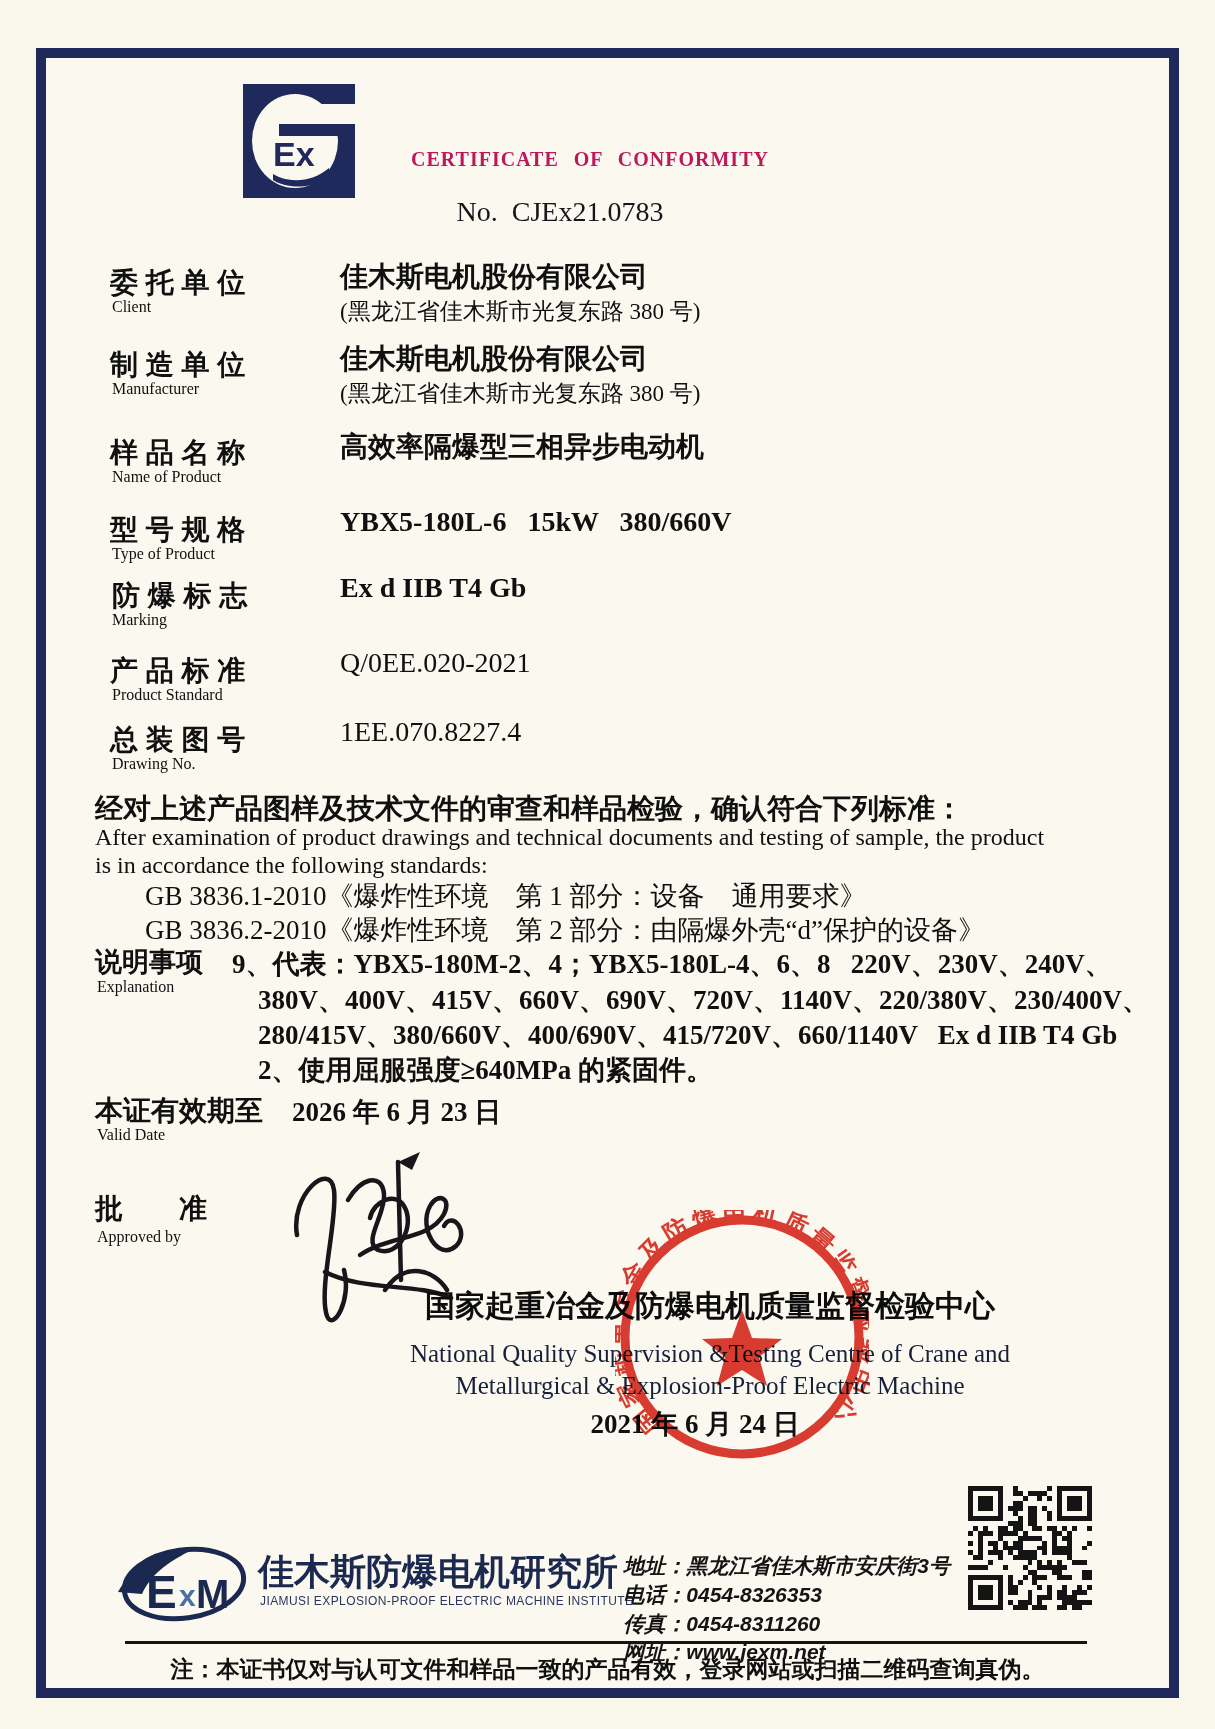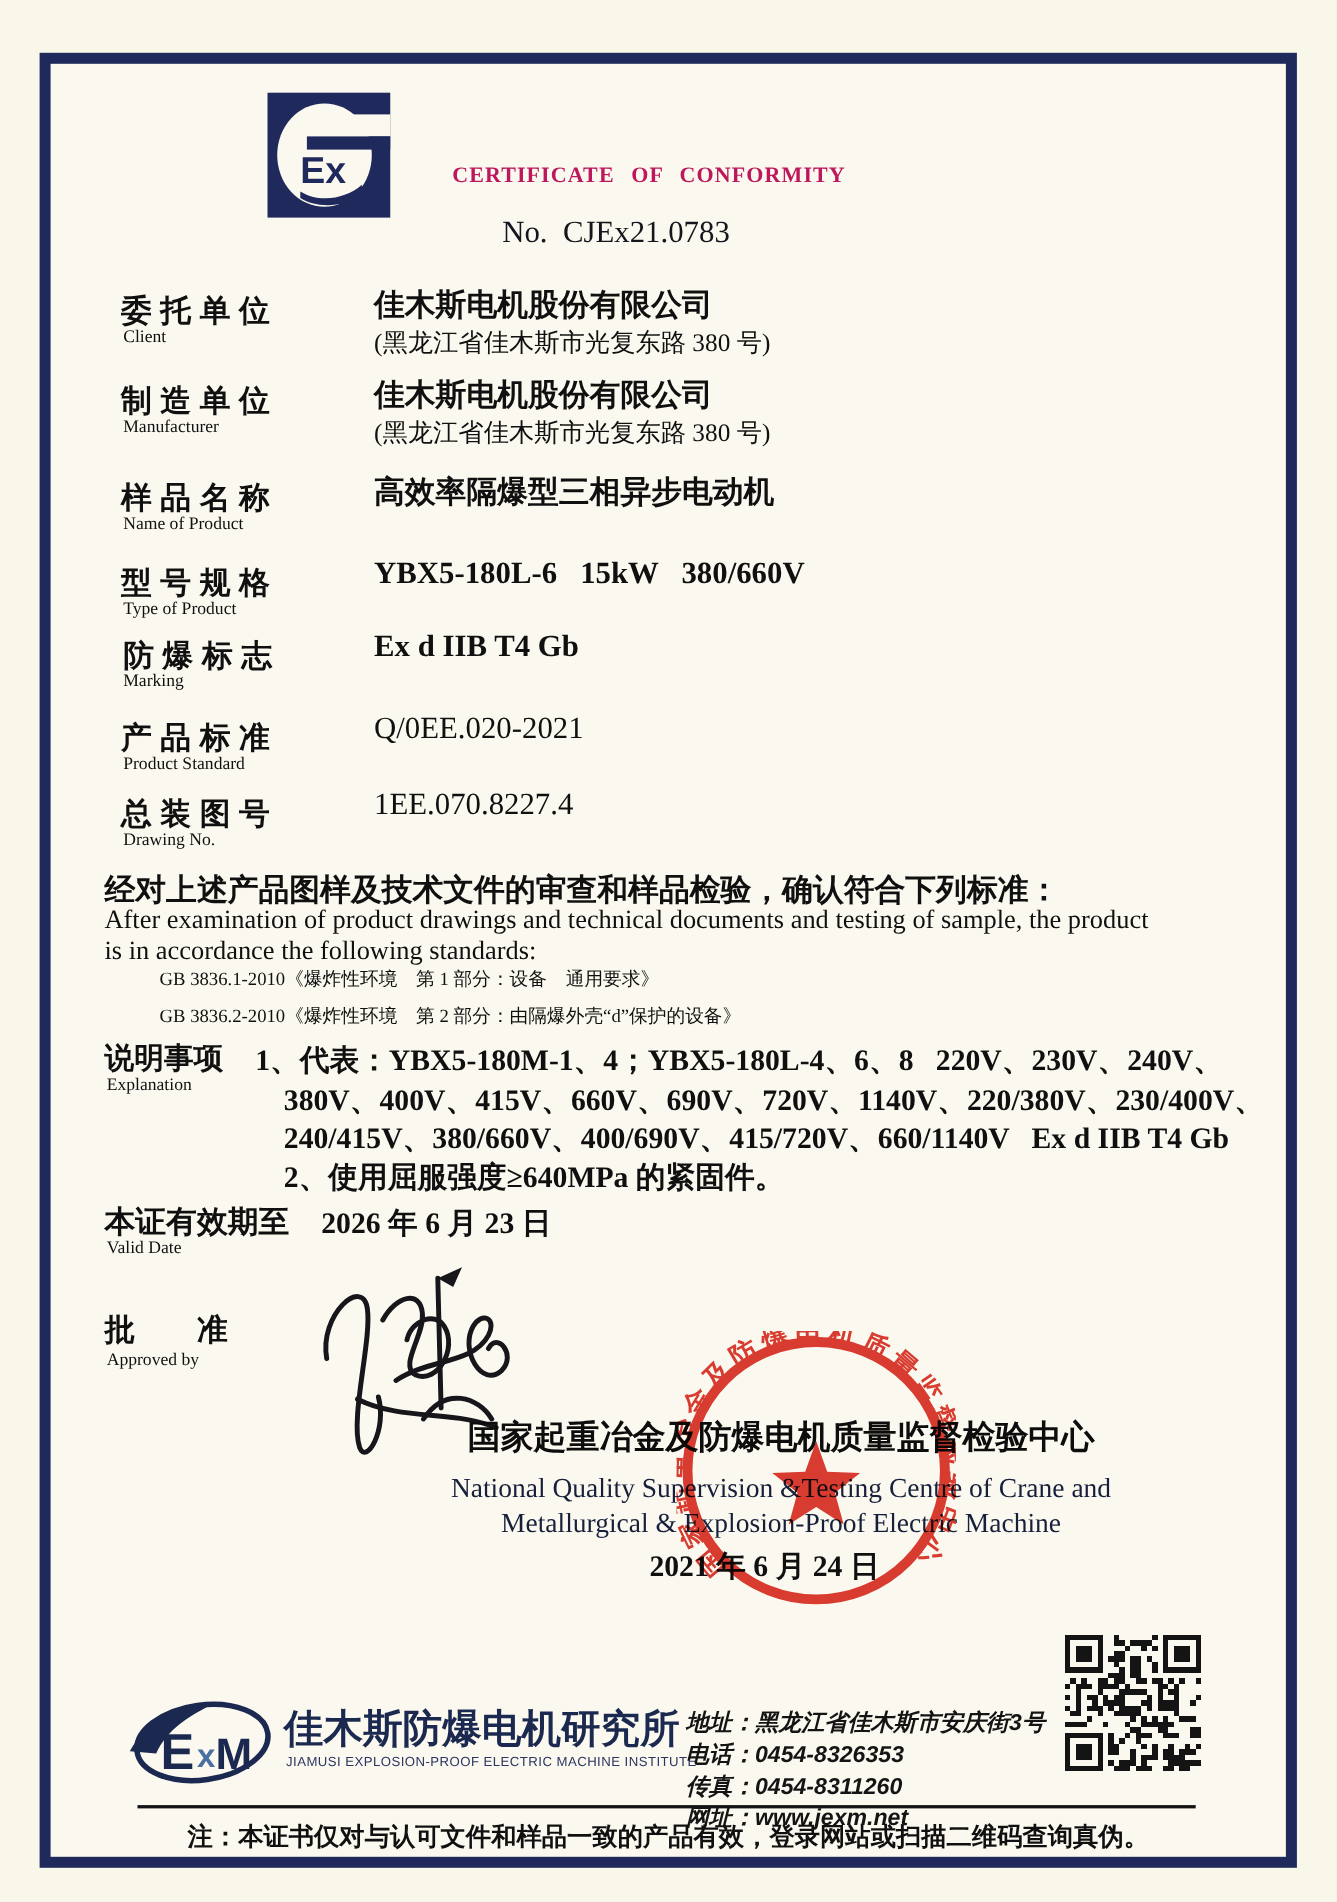--- a/index.html
+++ b/index.html
@@ -13,21 +13,21 @@
             font-size:20px;letter-spacing:1px;word-spacing:9px;text-align:center;white-space:nowrap;}
   .cert-no{font-size:28px;text-align:center;white-space:pre;color:#15151d;}
   .cn-label{font-family:"Liberation Sans","DejaVu Sans",sans-serif;font-weight:bold;font-size:28px;white-space:pre;color:#101010;}
   .en-label{font-family:"Liberation Serif","DejaVu Serif",serif;font-size:16px;color:#101010;white-space:nowrap;}
   .val-cn{font-family:"Liberation Sans","DejaVu Sans",sans-serif;font-weight:bold;font-size:28px;white-space:pre;color:#101010;}
   .val-sub{font-family:"Liberation Serif","DejaVu Serif",serif;font-size:23px;white-space:pre;color:#101010;}
   .val-alnum{font-family:"Liberation Serif","DejaVu Serif",serif;font-weight:bold;font-size:28px;white-space:pre;color:#101010;}
   .val-alnum-reg{font-family:"Liberation Serif","DejaVu Serif",serif;font-size:28px;white-space:pre;color:#101010;}
   .stmt-cn{font-family:"Liberation Sans","DejaVu Sans",sans-serif;font-weight:bold;font-size:28px;white-space:nowrap;color:#101010;}
   .stmt-en{font-family:"Liberation Serif","DejaVu Serif",serif;font-size:24px;white-space:nowrap;color:#101010;}
-  .std-line{font-family:"Liberation Serif","DejaVu Serif",serif;font-size:17px;white-space:pre;color:#101010;}
+  .std-line{font-family:"Liberation Serif","DejaVu Serif",serif;font-size:27px;white-space:pre;color:#101010;}
   .exp-line{font-family:"Liberation Serif","DejaVu Serif",serif;font-weight:600;font-size:27px;white-space:pre;color:#101010;}
   .centre-cn{font-family:"Liberation Sans","DejaVu Sans",sans-serif;font-weight:bold;font-size:30px;text-align:center;white-space:nowrap;color:#0d0d0d;}
   .centre-en{font-family:"Liberation Serif","DejaVu Serif",serif;font-size:25px;text-align:center;white-space:nowrap;color:#16203a;}
   .centre-date{font-family:"Liberation Serif","DejaVu Serif",serif;font-weight:bold;font-size:27px;text-align:center;white-space:pre;color:#101010;}
   .inst-cn{font-family:"Liberation Sans","DejaVu Sans",sans-serif;font-weight:bold;font-size:36px;white-space:nowrap;color:#1b2950;}
   .inst-en{font-family:"Liberation Sans","DejaVu Sans",sans-serif;font-size:12px;letter-spacing:.4px;white-space:nowrap;color:#2a3560;}
   .contact-line{font-family:"Liberation Sans","DejaVu Sans",sans-serif;font-weight:bold;font-size:21px;white-space:pre;color:#141414;font-style:italic;}
   .note-line{font-family:"Liberation Sans","DejaVu Sans",sans-serif;font-weight:bold;font-size:23px;text-align:center;white-space:nowrap;color:#101010;}
   .hr-black{background:#141414;}
   .seal{opacity:.9;mix-blend-mode:multiply;}
@@ -97,23 +97,23 @@
 
   <div class="abs stmt-cn" style="left:95px;top:790px;">经对上述产品图样及技术文件的审查和样品检验，确认符合下列标准：</div>
   <div class="abs stmt-en" style="left:95px;top:824px;">After examination of product drawings and technical documents and testing of sample, the product</div>
   <div class="abs stmt-en" style="left:95px;top:852px;">is in accordance the following standards:</div>
 
   <div class="abs std-line" style="left:145px;top:878px;">GB 3836.1-2010《爆炸性环境　第 1 部分：设备　通用要求》</div>
   <div class="abs std-line" style="left:145px;top:912px;">GB 3836.2-2010《爆炸性环境　第 2 部分：由隔爆外壳“d”保护的设备》</div>
 
   <div class="abs cn-label" style="left:95px;top:944px;font-size:27px;">说明事项</div>
   <div class="abs en-label" style="left:97px;top:978px;">Explanation</div>
-  <div class="abs exp-line" style="left:232px;top:946px;">1、代表：YBX5-180M-1、4；YBX5-180L-4、6、8   220V、230V、240V、</div>
+  <div class="abs exp-line" style="left:232px;top:946px;">9、代表：YBX5-180M-2、4；YBX5-180L-4、6、8   220V、230V、240V、</div>
   <div class="abs exp-line" style="left:258px;top:982px;">380V、400V、415V、660V、690V、720V、1140V、220/380V、230/400V、</div>
-  <div class="abs exp-line" style="left:258px;top:1017px;">240/415V、380/660V、400/690V、415/720V、660/1140V   Ex d IIB T4 Gb</div>
+  <div class="abs exp-line" style="left:258px;top:1017px;">280/415V、380/660V、400/690V、415/720V、660/1140V   Ex d IIB T4 Gb</div>
   <div class="abs exp-line" style="left:258px;top:1052px;">2、使用屈服强度≥640MPa 的紧固件。</div>
 
   <div class="abs cn-label" style="left:95px;top:1092px;font-size:28px;">本证有效期至</div>
   <div class="abs en-label" style="left:97px;top:1126px;">Valid Date</div>
   <div class="abs exp-line" style="left:292px;top:1094px;">2026 年 6 月 23 日</div>
 
   <div class="abs cn-label" style="left:95px;top:1190px;">批　　准</div>
   <div class="abs en-label" style="left:97px;top:1228px;">Approved by</div>
 
   <svg class="abs" style="left:265px;top:1140px;" width="215" height="195" viewBox="0 0 215 195">

